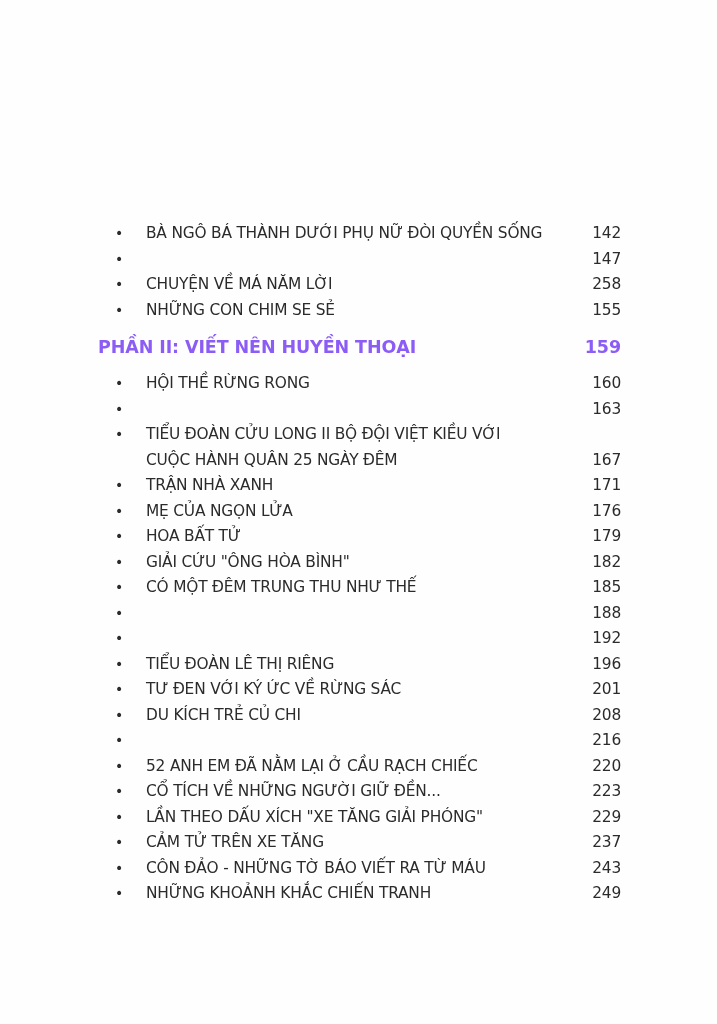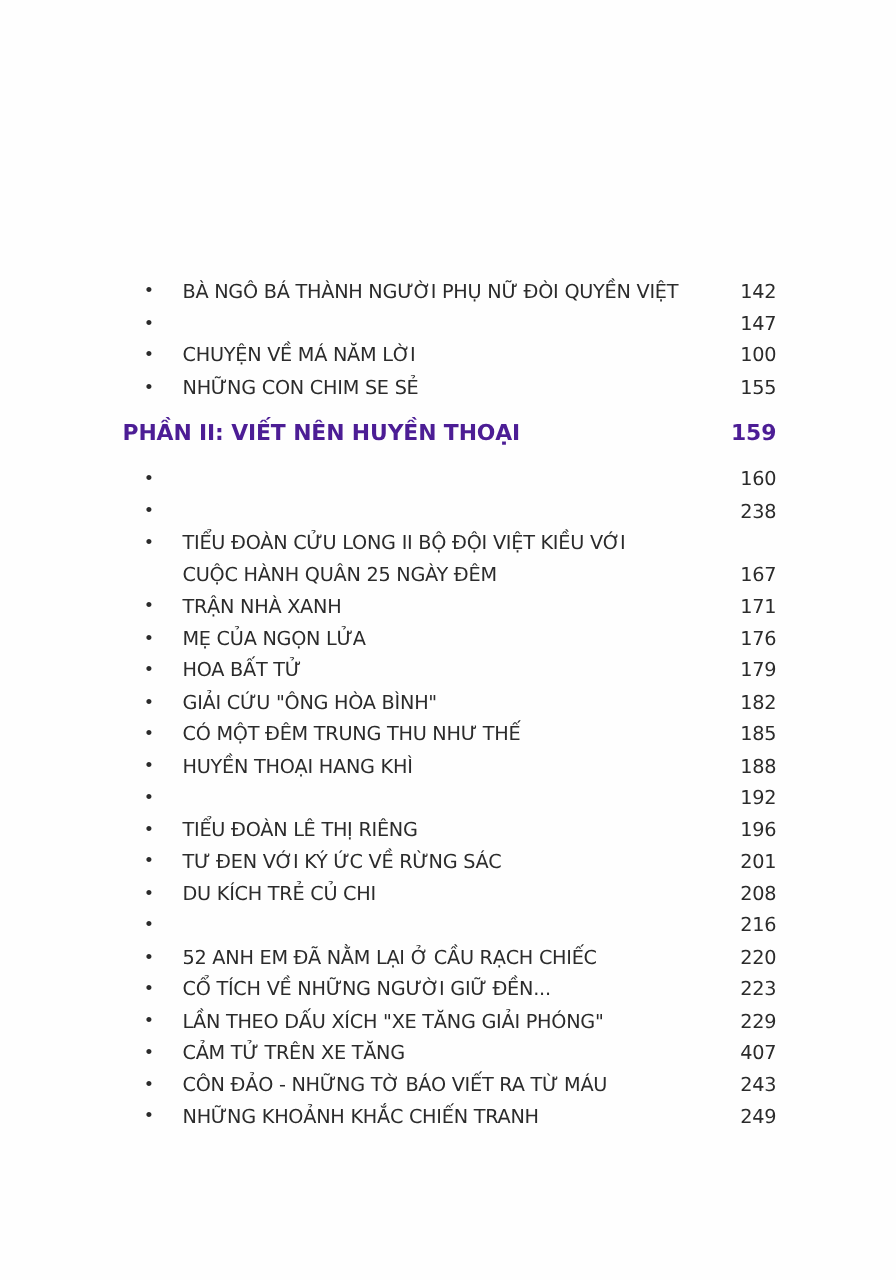--- a/index.html
+++ b/index.html
@@ -70,21 +70,21 @@
     }
     .row.wrap2 .page-num {
       top: 25.5px;
     }
     .section {
       position: relative;
       height: 48px;
       line-height: 48px;
       font-size: 17.5px;
       font-weight: 700;
-      color: #4c1d95;
+      color: #8b5cf6;
       letter-spacing: -0.1px;
       white-space: nowrap;
     }
     .section .section-title {
       position: absolute;
       left: -2px;
       top: 0;
     }
     .section .section-page {
       position: absolute;
@@ -93,50 +93,51 @@
     }
   </style>
 </head>
 <body>
 
 <div class="page">
   <div class="toc">
 
     <div class="row">
       <span class="bullet">•</span>
-      <span class="title">BÀ NGÔ BÁ THÀNH NGƯỜI PHỤ NỮ ĐÒI QUYỀN VIỆT</span>
+      <span class="title">BÀ NGÔ BÁ THÀNH DƯỚI PHỤ NỮ ĐÒI QUYỀN SỐNG</span>
       <span class="page-num">142</span>
     </div>
     <div class="row">
       <span class="bullet">•</span>
       <span class="page-num">147</span>
     </div>
     <div class="row">
       <span class="bullet">•</span>
       <span class="title">CHUYỆN VỀ MÁ NĂM LỜI</span>
-      <span class="page-num">100</span>
+      <span class="page-num">258</span>
     </div>
     <div class="row">
       <span class="bullet">•</span>
       <span class="title">NHỮNG CON CHIM SE SẺ</span>
       <span class="page-num">155</span>
     </div>
 
     <div class="section">
       <span class="section-title">PHẦN II: VIẾT NÊN HUYỀN THOẠI</span>
       <span class="section-page">159</span>
     </div>
 
     <div class="row">
       <span class="bullet">•</span>
+      <span class="title">HỘI THỀ RỪNG RONG</span>
       <span class="page-num">160</span>
     </div>
     <div class="row">
       <span class="bullet">•</span>
-      <span class="page-num">238</span>
+      <span class="page-num">163</span>
     </div>
     <div class="row wrap2">
       <span class="bullet">•</span>
       <span class="title">TIỂU ĐOÀN CỬU LONG II BỘ ĐỘI VIỆT KIỀU VỚI</span>
       <span class="title-line2">CUỘC HÀNH QUÂN 25 NGÀY ĐÊM</span>
       <span class="page-num">167</span>
     </div>
     <div class="row">
       <span class="bullet">•</span>
       <span class="title">TRẬN NHÀ XANH</span>
@@ -157,21 +158,20 @@
       <span class="title">GIẢI CỨU "ÔNG HÒA BÌNH"</span>
       <span class="page-num">182</span>
     </div>
     <div class="row">
       <span class="bullet">•</span>
       <span class="title">CÓ MỘT ĐÊM TRUNG THU NHƯ THẾ</span>
       <span class="page-num">185</span>
     </div>
     <div class="row">
       <span class="bullet">•</span>
-      <span class="title">HUYỀN THOẠI HANG KHÌ</span>
       <span class="page-num">188</span>
     </div>
     <div class="row">
       <span class="bullet">•</span>
       <span class="page-num">192</span>
     </div>
     <div class="row">
       <span class="bullet">•</span>
       <span class="title">TIỂU ĐOÀN LÊ THỊ RIÊNG</span>
       <span class="page-num">196</span>
@@ -201,21 +201,21 @@
       <span class="page-num">223</span>
     </div>
     <div class="row">
       <span class="bullet">•</span>
       <span class="title">LẦN THEO DẤU XÍCH "XE TĂNG GIẢI PHÓNG"</span>
       <span class="page-num">229</span>
     </div>
     <div class="row">
       <span class="bullet">•</span>
       <span class="title">CẢM TỬ TRÊN XE TĂNG</span>
-      <span class="page-num">407</span>
+      <span class="page-num">237</span>
     </div>
     <div class="row">
       <span class="bullet">•</span>
       <span class="title">CÔN ĐẢO - NHỮNG TỜ BÁO VIẾT RA TỪ MÁU</span>
       <span class="page-num">243</span>
     </div>
     <div class="row">
       <span class="bullet">•</span>
       <span class="title">NHỮNG KHOẢNH KHẮC CHIẾN TRANH</span>
       <span class="page-num">249</span>

